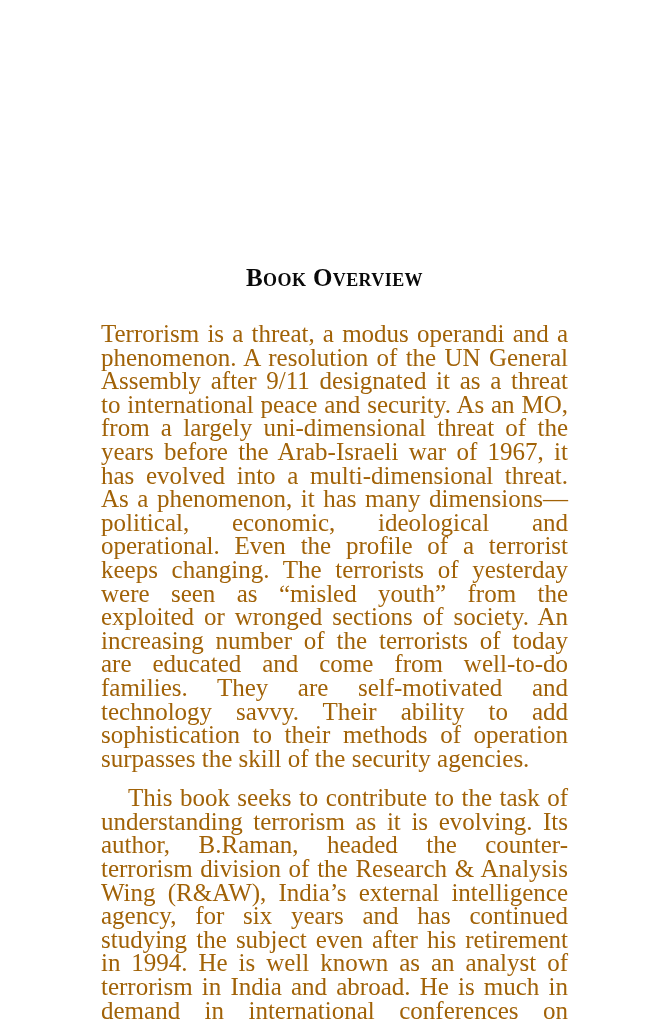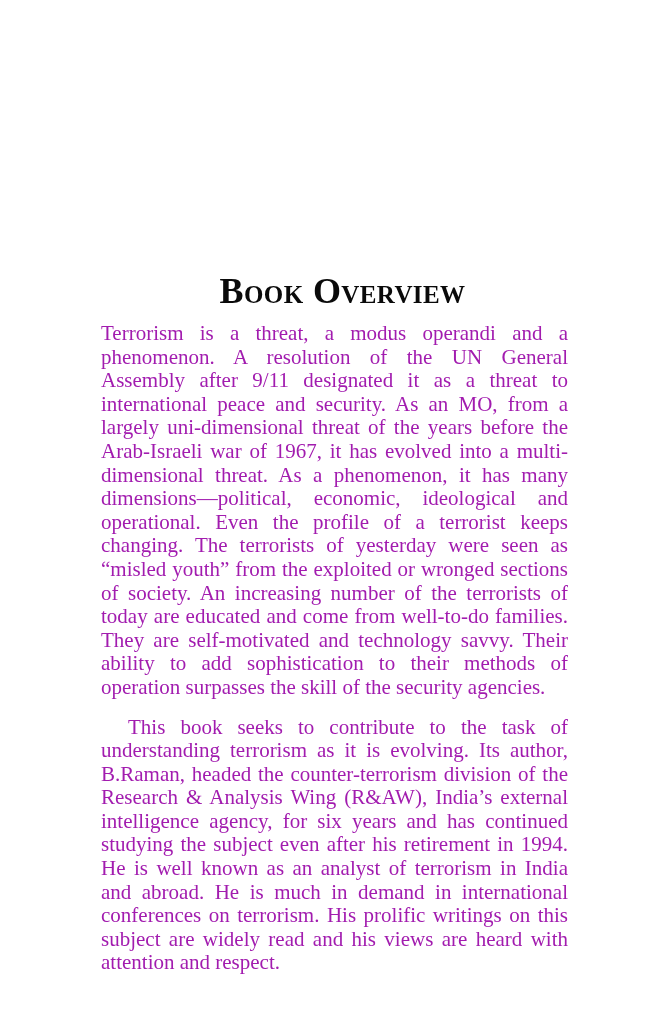--- a/index.html
+++ b/index.html
@@ -23,26 +23,26 @@
   }
 
   .content-column {
     position: absolute;
     left: 101px;
     top: 0;
     width: 467px;
   }
 
   .chapter-title {
-    margin: 8px;
+    margin: 0;
     padding: 0;
     text-align: center;
     font-family: "Liberation Serif", "DejaVu Serif", serif;
     font-weight: bold;
-    font-size: 36px;
+    font-size: 25px;
     font-variant: small-caps;
     letter-spacing: 0.4px;
     line-height: 1;
     position: absolute;
     left: 0;
     top: 265px;
     width: 467px;
     color: #0a0a0a;
   }
 
@@ -50,25 +50,25 @@
     position: absolute;
     left: 0;
     top: 322px;
     width: 467px;
   }
 
   .body-paragraph {
     margin: 0;
     padding: 0;
     font-family: "Liberation Serif", "DejaVu Serif", serif;
-    font-size: 21px;
+    font-size: 25px;
     line-height: 23.6px;
     text-align: justify;
     text-justify: inter-word;
-    color: #a21caf;
+    color: #a16207;
     hyphens: none;
     -webkit-hyphens: none;
   }
 
   .body-paragraph.indented {
     text-indent: 27px;
   }
 
   .body-paragraph + .body-paragraph {
     margin-top: 16px;

